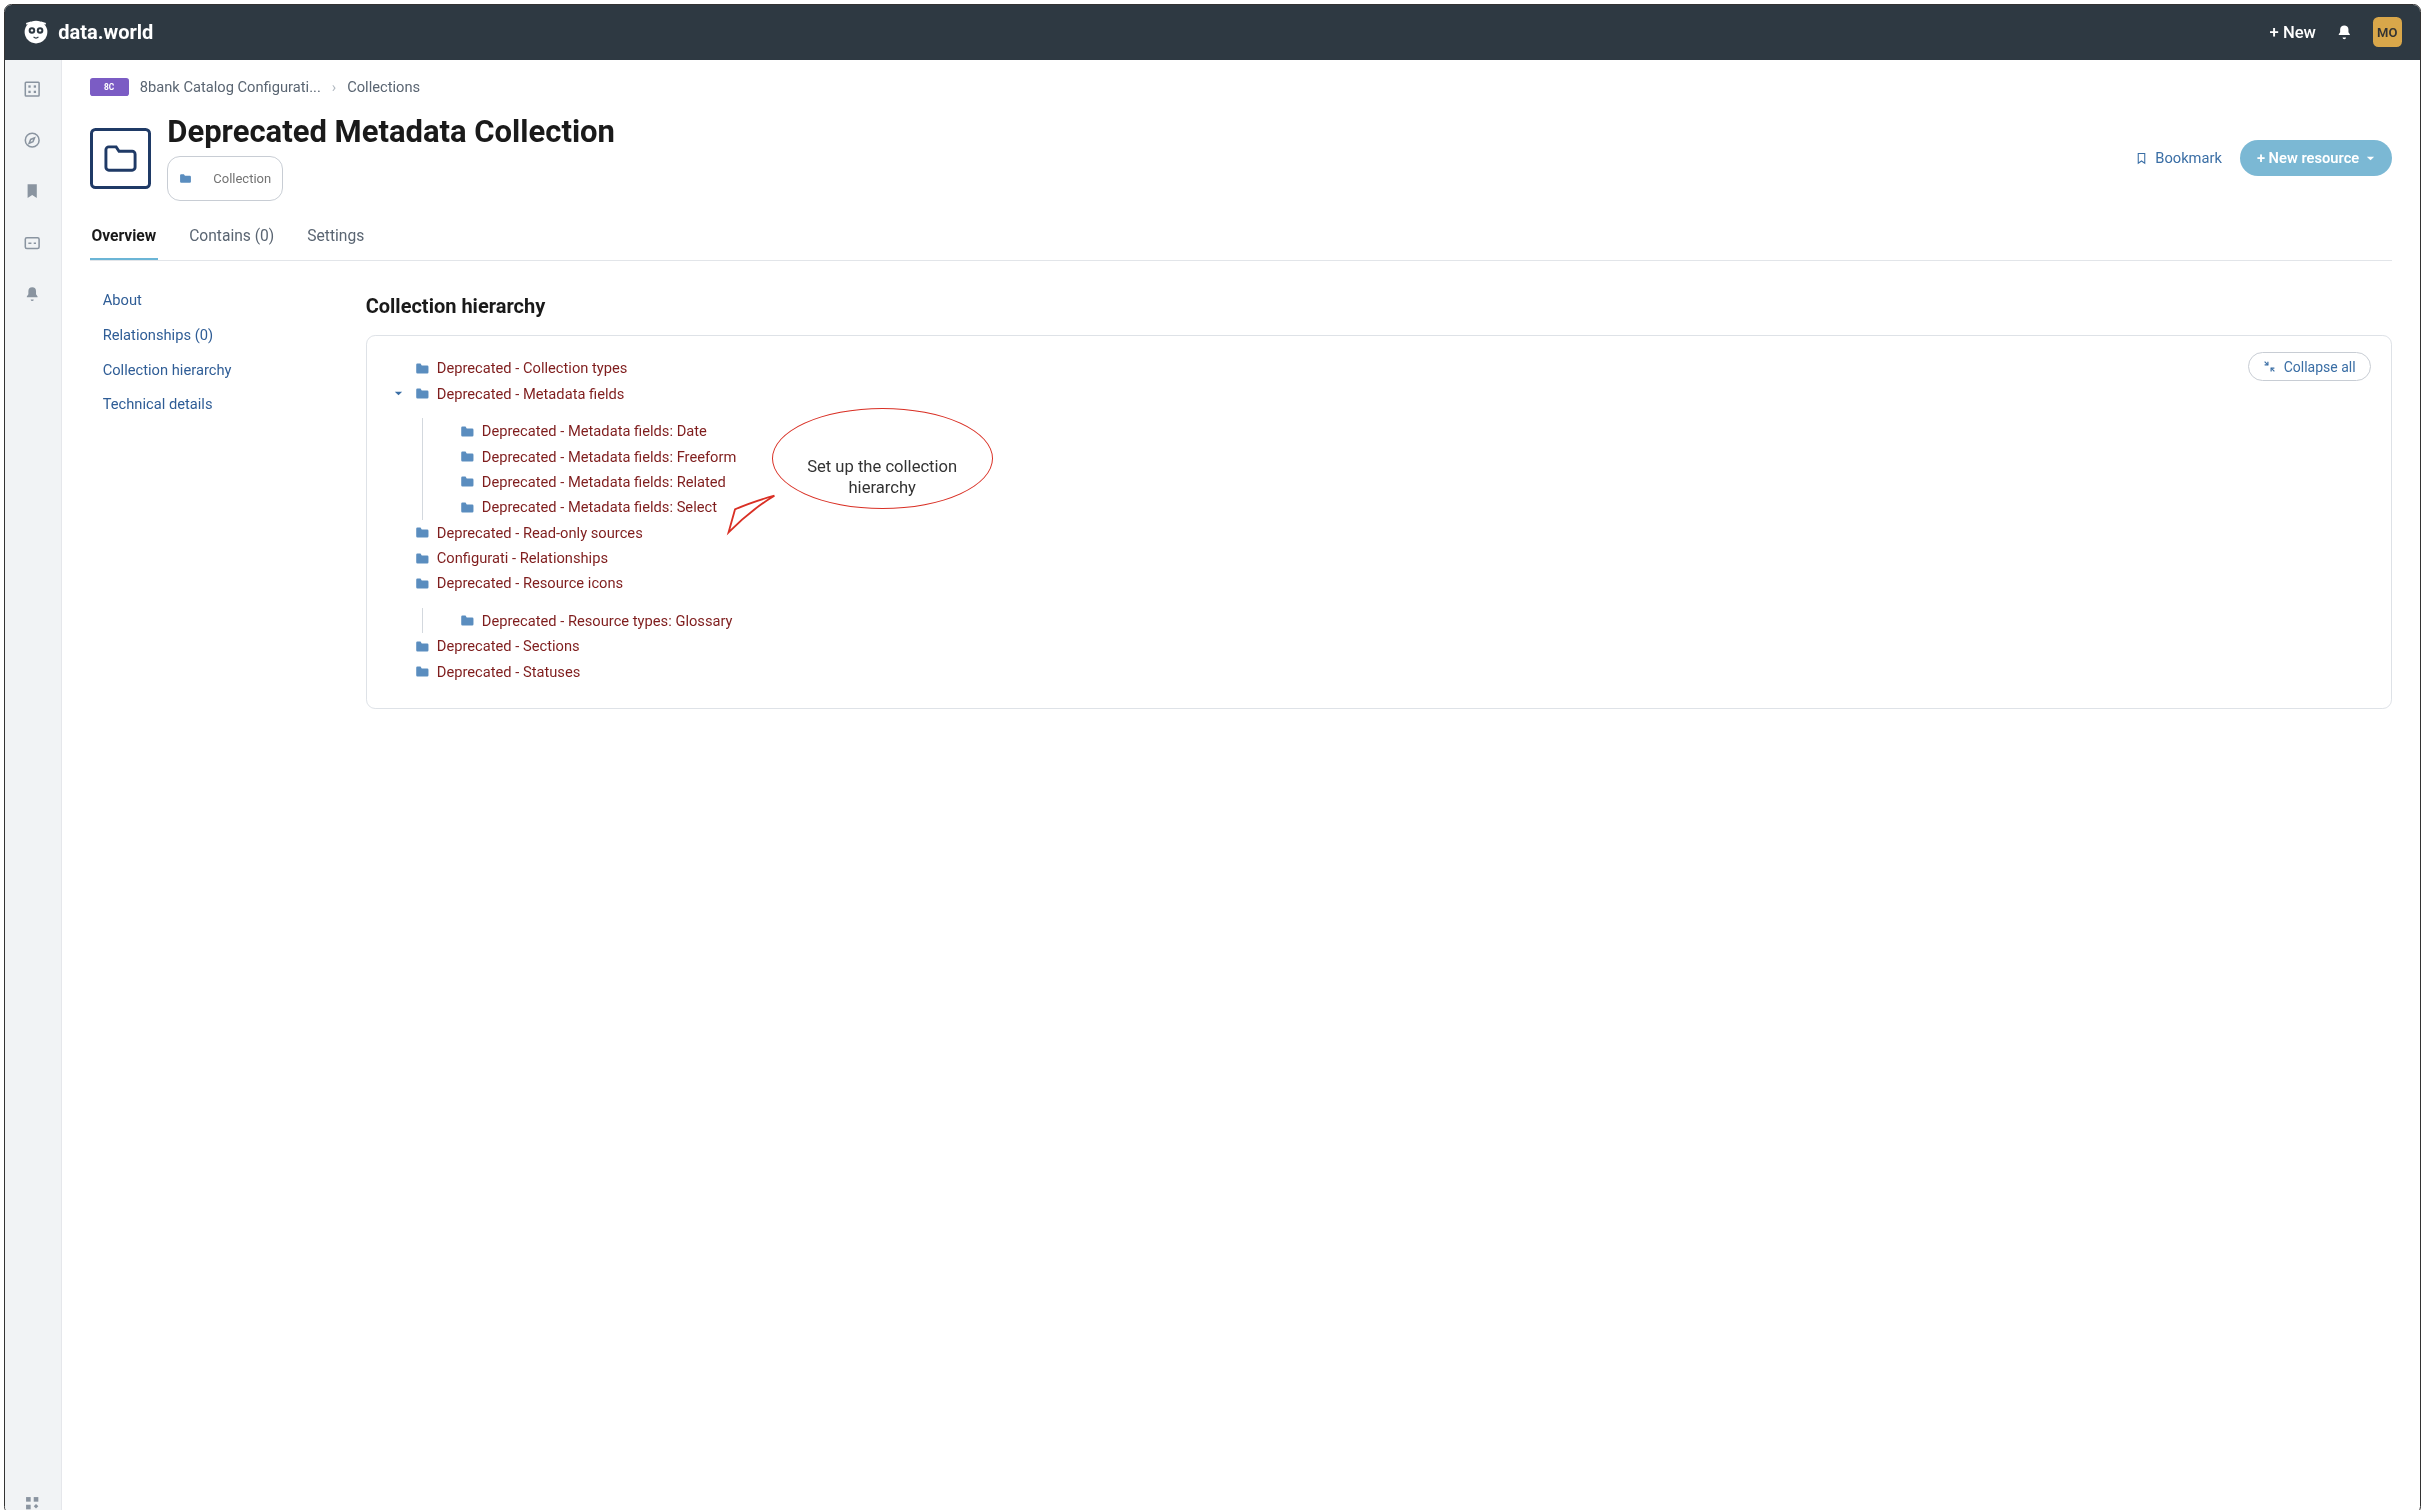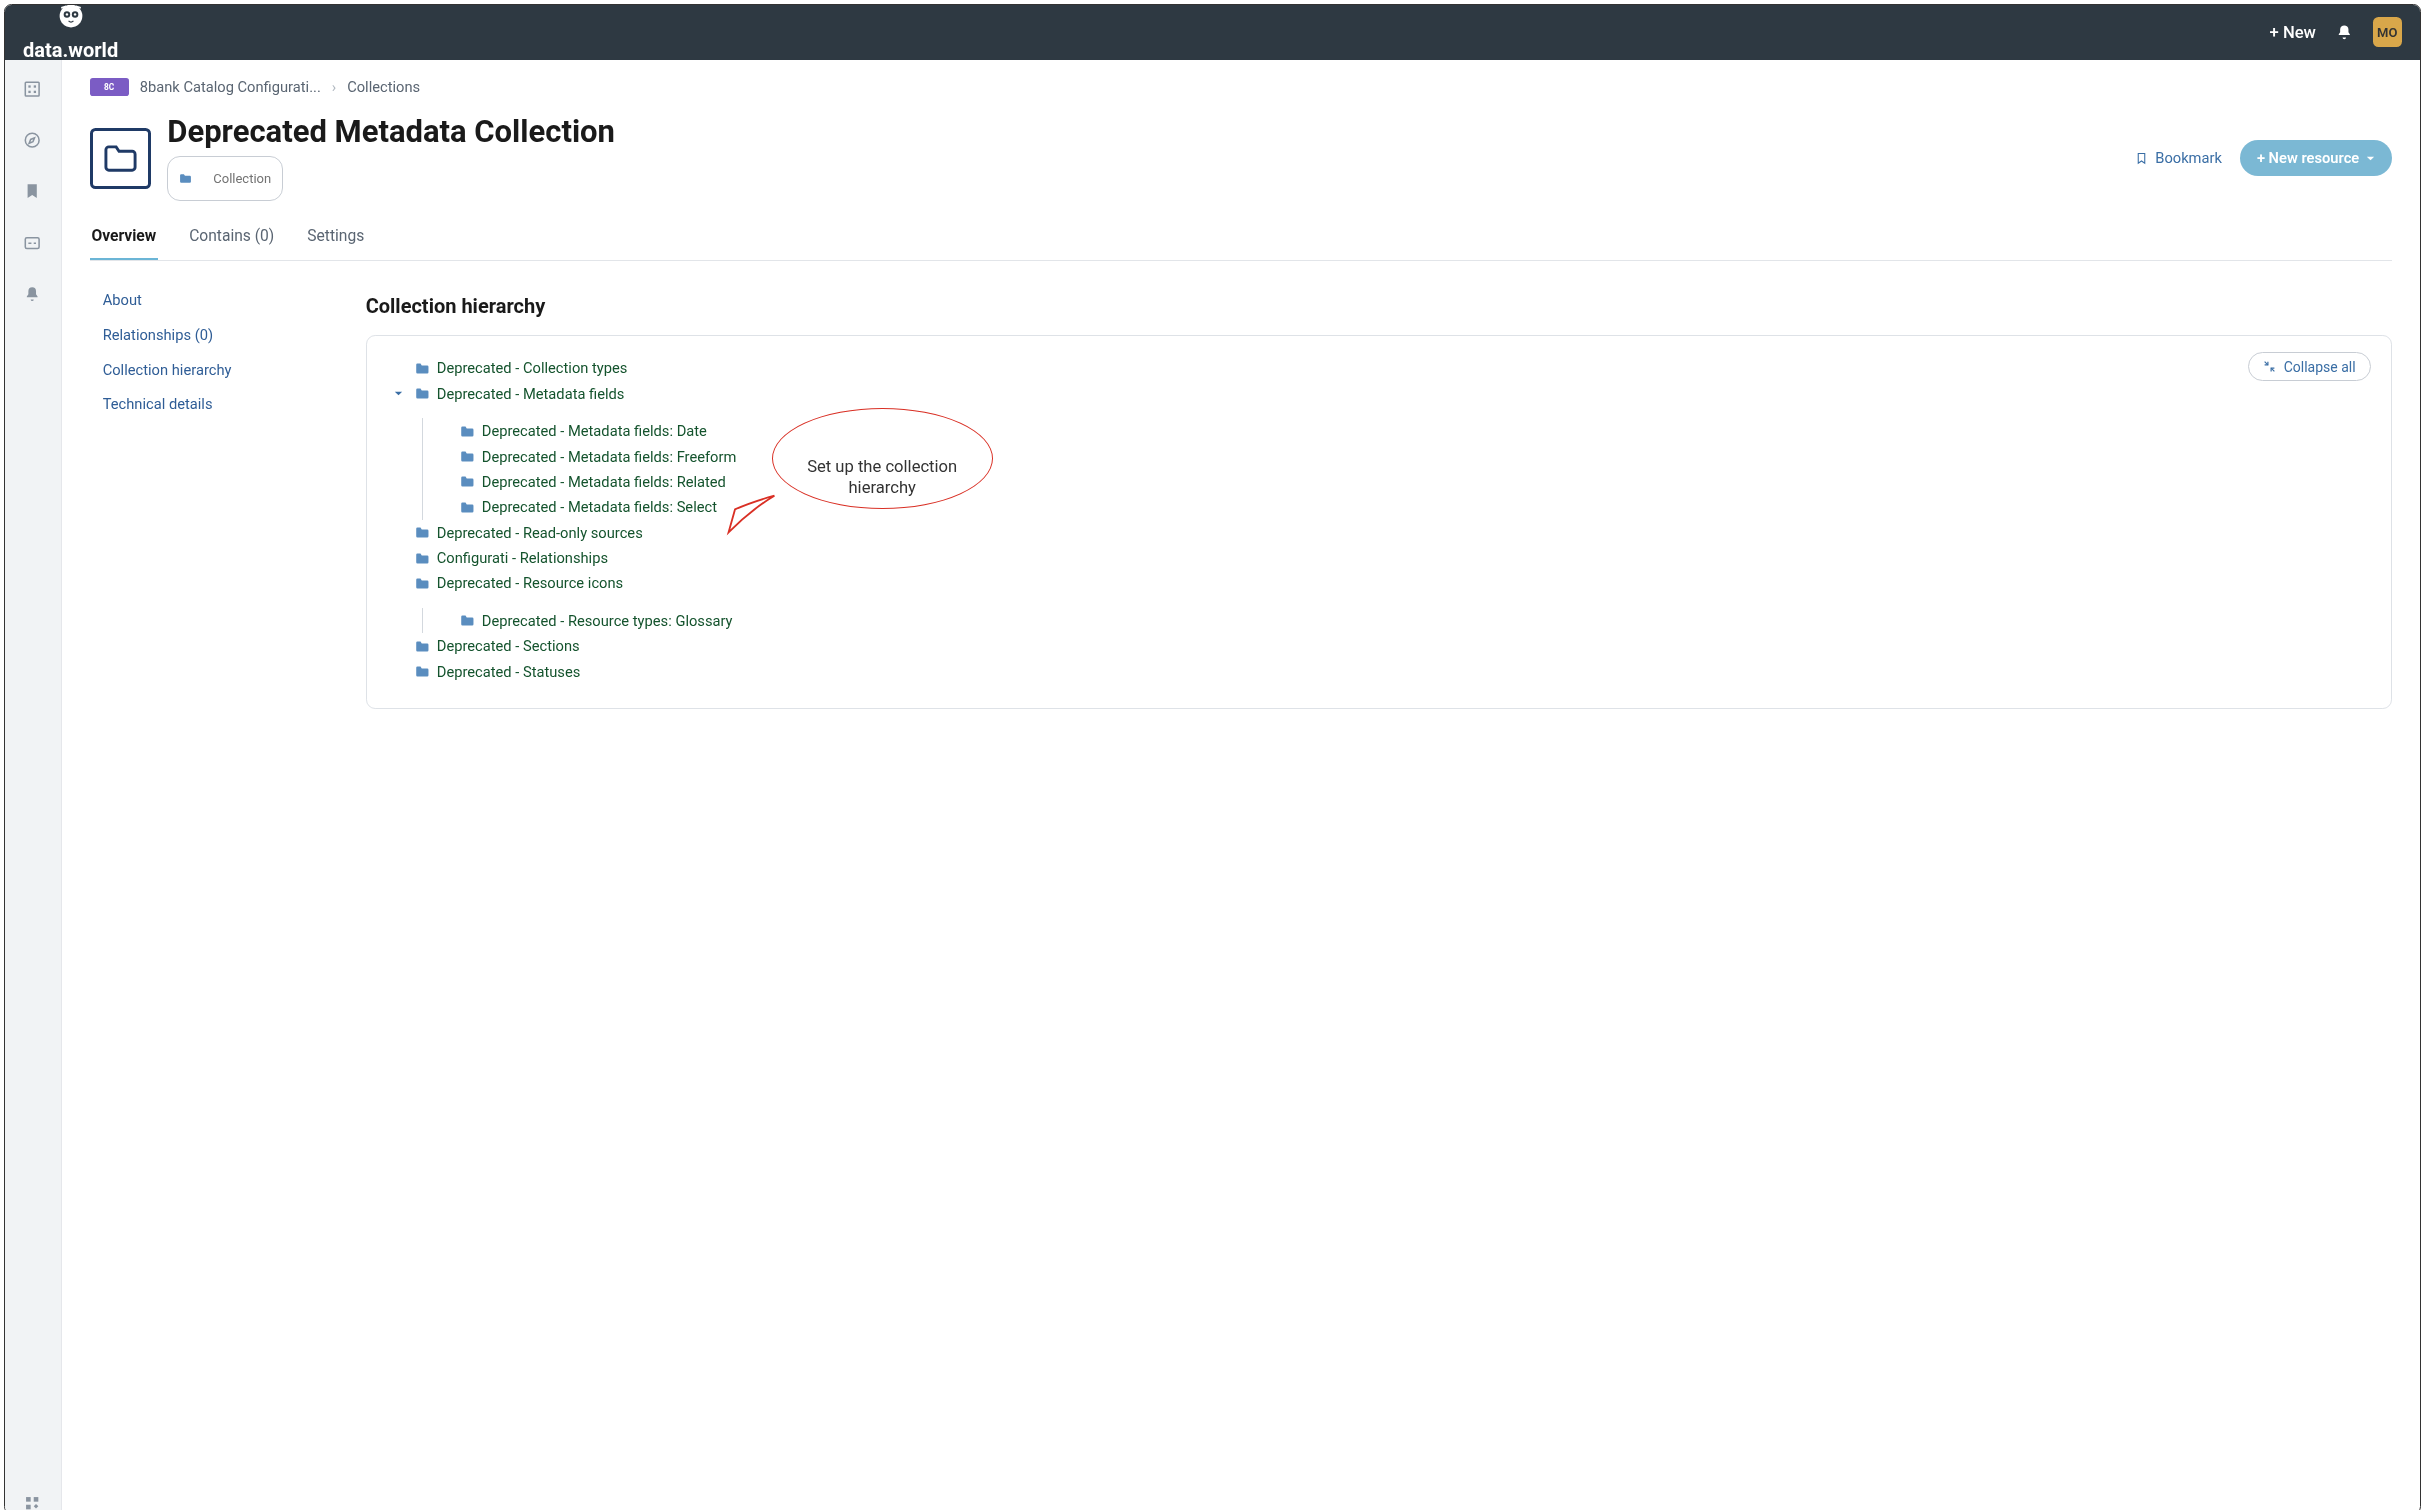--- a/index.html
+++ b/index.html
@@ -1,21 +1,21 @@
 <!DOCTYPE html>
 <html style="font-size:14.7px"><head>
 <meta charset="utf-8">
 <style>
 * { box-sizing: border-box; margin: 0; padding: 0; }
 body { font-family: -apple-system, BlinkMacSystemFont, "Segoe UI", Roboto, Helvetica, Arial, sans-serif; background: #fff; color: #333; }
 .app { display: flex; flex-direction: column; height: 100vh; border: 0.9px solid #333; border-radius: 7.4px; overflow: hidden; margin: 3.7px; }
 
 
 .topbar { background: #2e3942; color: #fff; display: flex; align-items: center; height: 55px; padding: 0 18.4px; }
-.logo-area { display: flex; align-items: center; gap: 9.2px; flex-direction: column; }
+.logo-area { display: flex; align-items: center; gap: 9.2px; }
 .owl { width: 26px; height: 26px; }
 .brand { font-weight: 700; font-size: 20px; color: #fff; }
 .topbar-spacer { flex: 1; }
 .topbar-right { display: flex; align-items: center; gap: 20px; }
 .new-btn { color: #fff; font-size: 16.6px; font-weight: 500; cursor: pointer; }
 .bell { width: 16.6px; height: 16.6px; cursor: pointer; }
 .avatar { width: 29.4px; height: 29.4px; background: #d9a74a; border-radius: 5.5px; display: flex; align-items: center; justify-content: center; font-weight: 600; color: #333; font-size: 13px; cursor: pointer; }
 
 
 .body { flex: 1; display: flex; overflow: hidden; }
@@ -63,21 +63,21 @@
 .hier-card { border: 0.9px solid #dee2e7; border-radius: 9.2px; padding: 20px 24px 24px 24px; position: relative; }
 .collapse-btn { position: absolute; top: 16.6px; right: 20px; border: 0.9px solid #c8cdd4; border-radius: 16.6px; padding: 5.5px 14.7px; font-size: 14px; color: #3a6ea5; display: flex; align-items: center; gap: 7.4px; cursor: pointer; background: #fff; }
 .collapse-btn svg { width: 13px; height: 13px; }
 
 .tree { font-size: 14.7px; color: #4a5560; }
 .tree-row { display: flex; align-items: center; gap: 7.4px; padding: 3.7px 0; cursor: pointer; }
 .tree-row.level-0 { padding-left: 0; }
 .chevron-slot { width: 16.6px; display: inline-flex; justify-content: center; }
 .chevron-slot svg { width: 11px; height: 11px; color: #3a6ea5; }
 .folder-icon { width: 14.7px; height: 13px; color: #5a8dbf; flex-shrink: 0; }
-.tree-label { color: #14532d; }
+.tree-label { color: #7f1d1d; }
 .tree-children { border-left: 0.9px solid #d3d8de; margin-left: 31px; padding-left: 0; margin-top: 12px; }
 .tree-children .tree-row { padding-left: 13px; }
 
 
 .callout { position: absolute; }
 .callout-bubble { border: 1.8px solid #d93025; border-radius: 50%; width: 221px; height: 101px; display: flex; align-items: flex-end; justify-content: center; text-align: center; font-size: 16.6px; background: #fff; padding: 9.2px 18.4px; line-height: 1.25; }
 .callout-tail { position: absolute; }
 
 svg { display: block; }
 </style>

